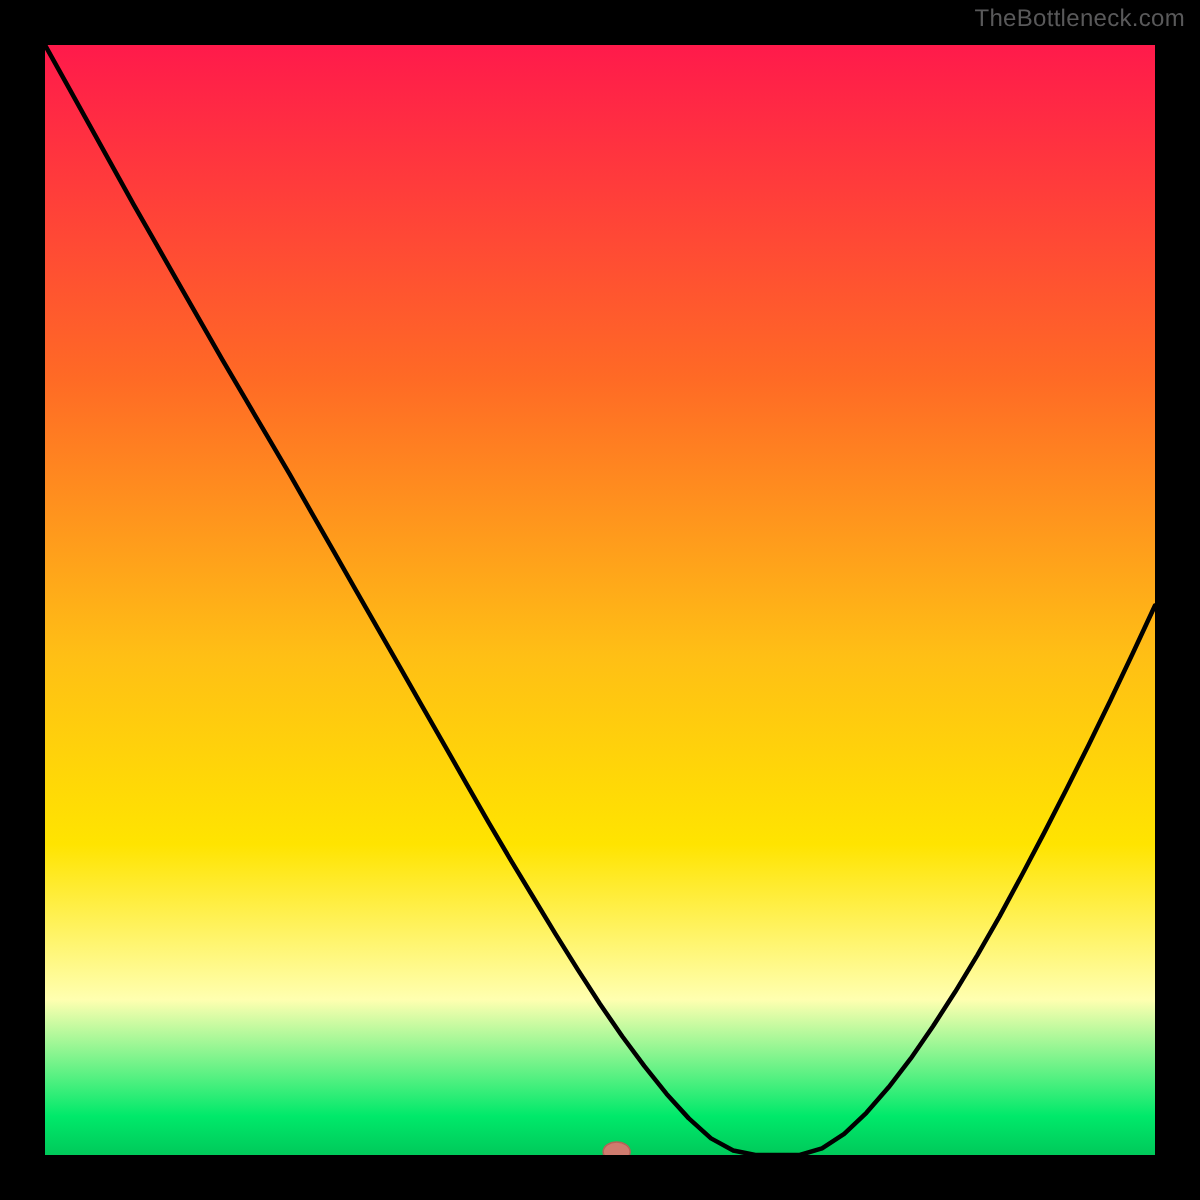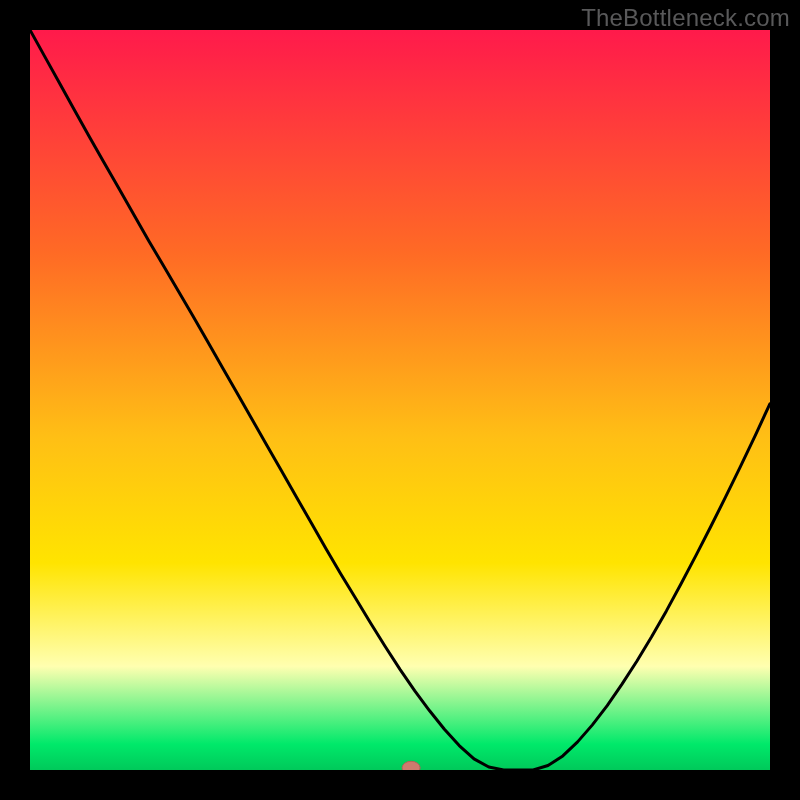--- a/index.html
+++ b/index.html
@@ -17,21 +17,21 @@
     top: 0;
     width: 800px;
     height: 800px;
     background: #000;
   }
   .watermark {
     position: absolute;
     top: 4px;
     right: 10px;
     color: #59595a;
-    font-size: 24px;
+    font-size: 16px;
     font-weight: 500;
     letter-spacing: 0.2px;
     z-index: 5;
   }
   svg.plot {
     position: absolute;
     left: 30px;
     top: 30px;
     width: 740px;
     height: 740px;

